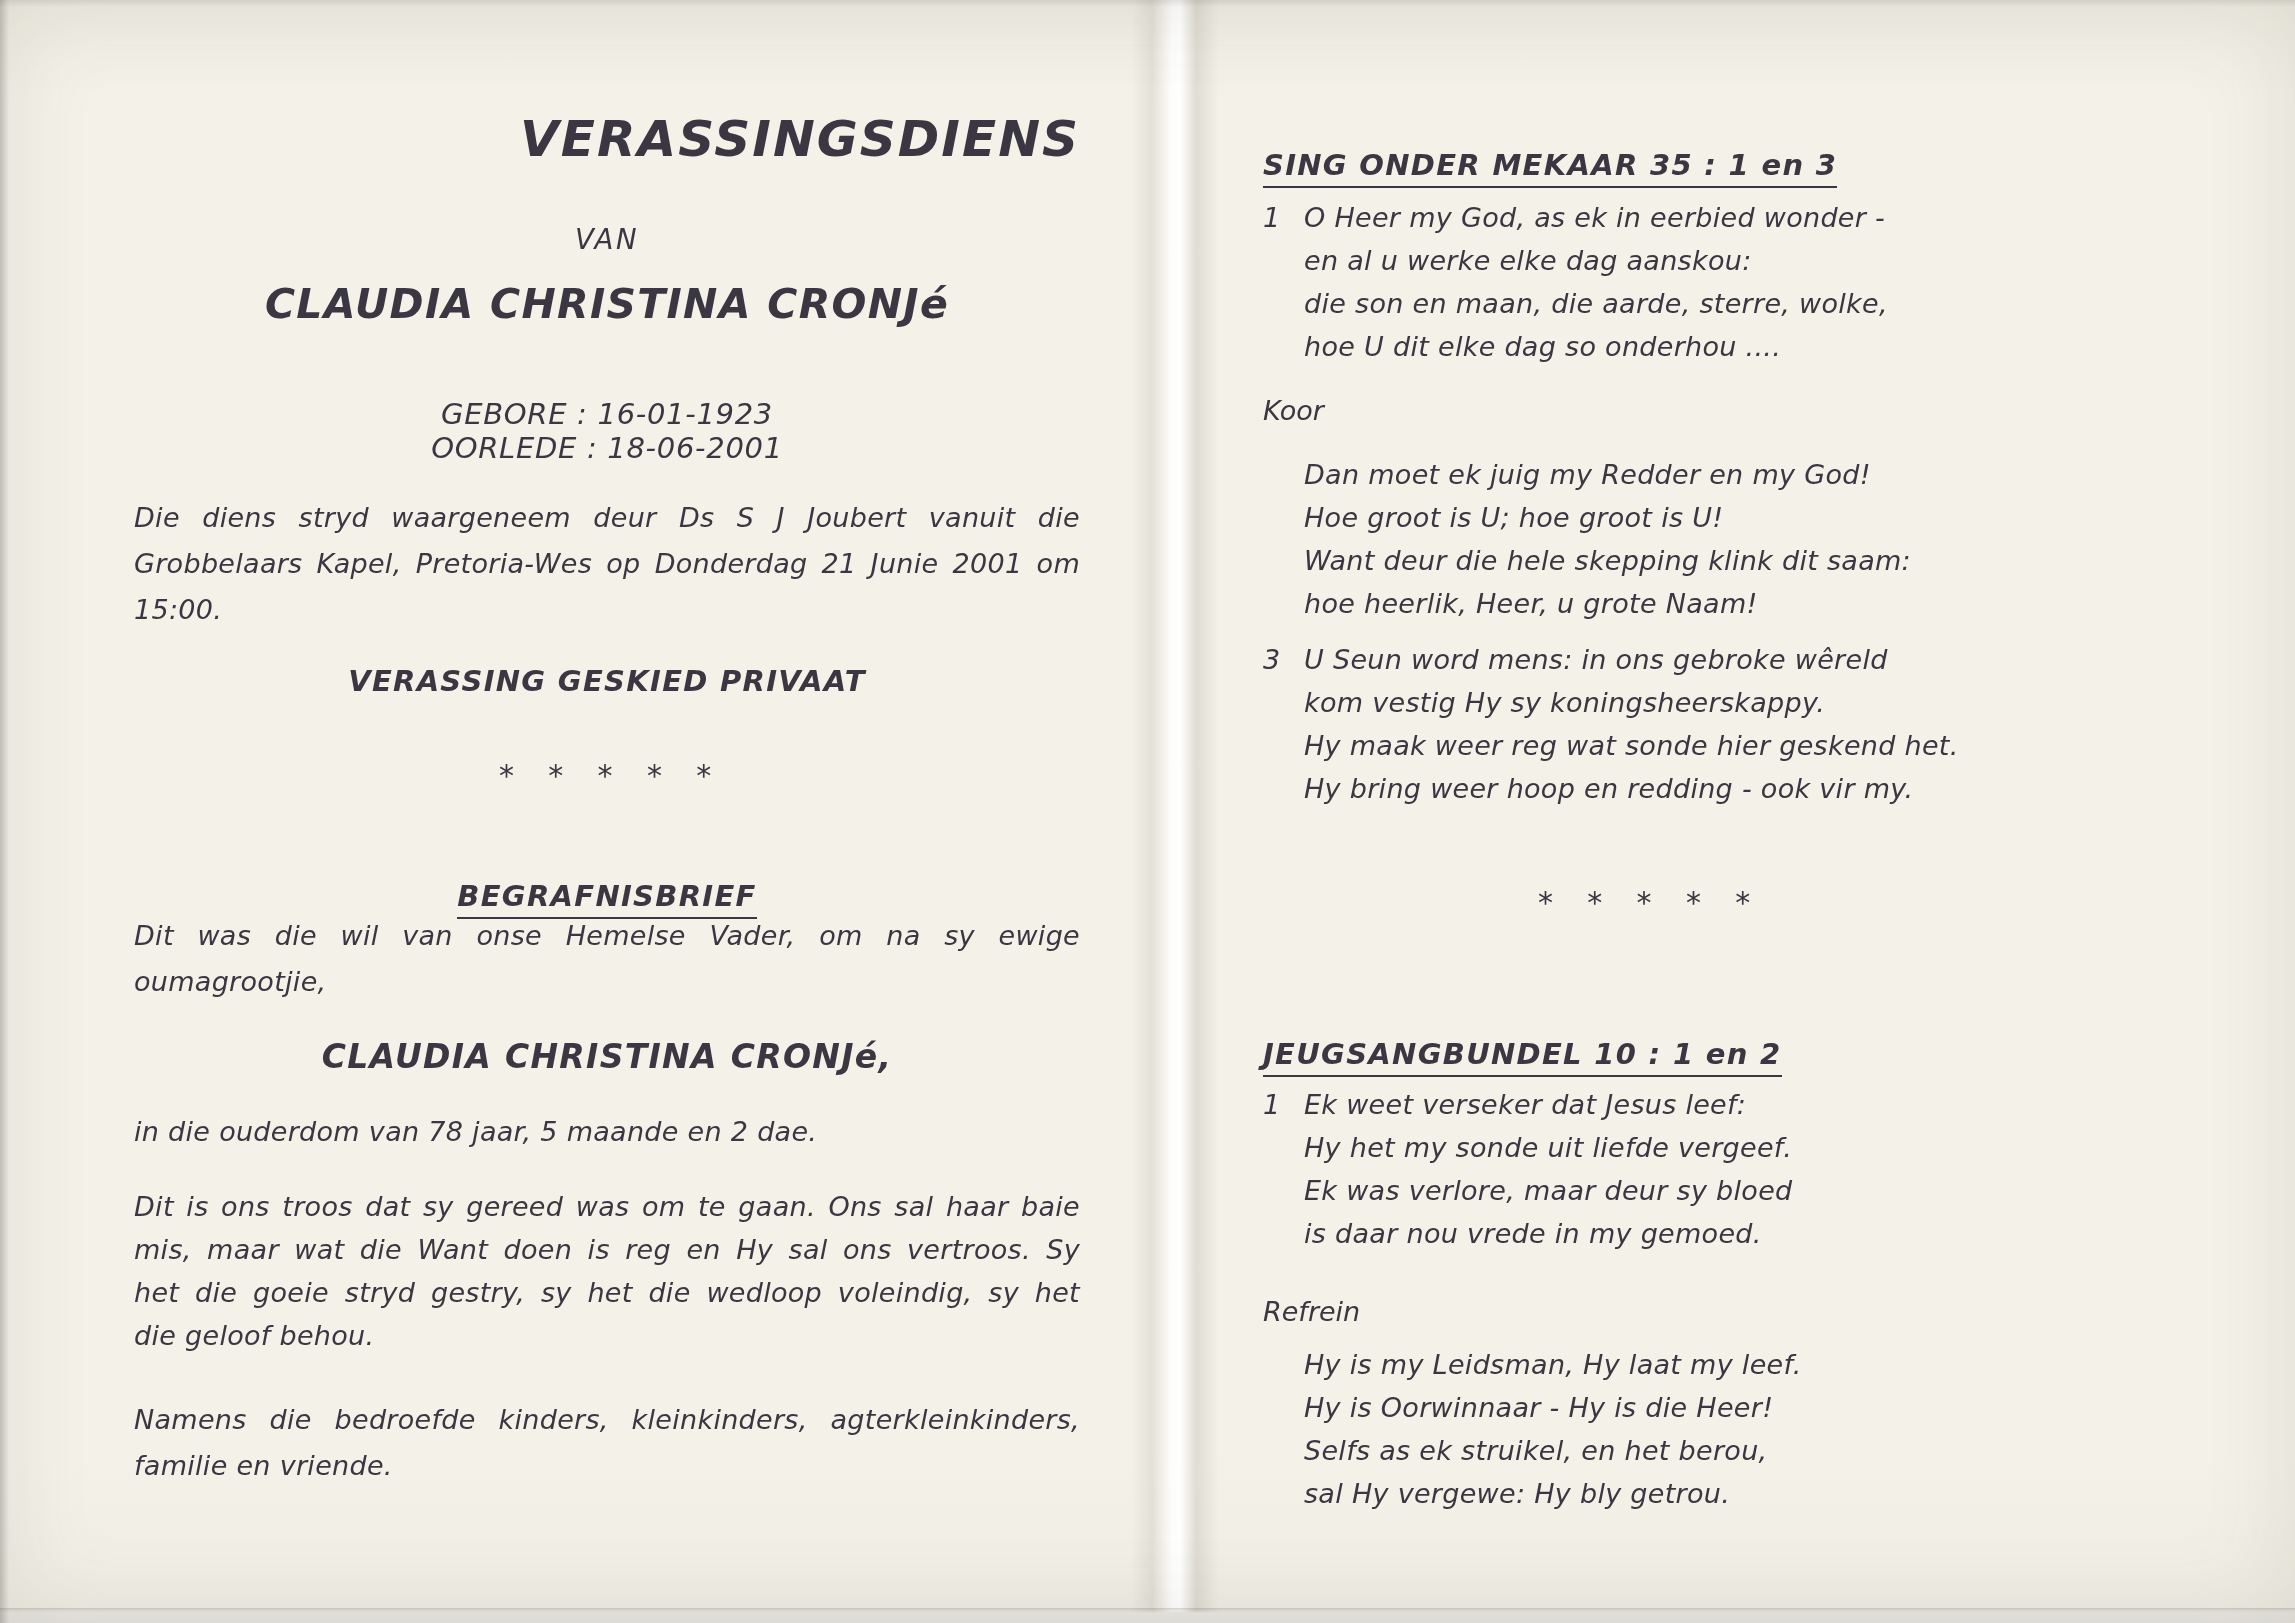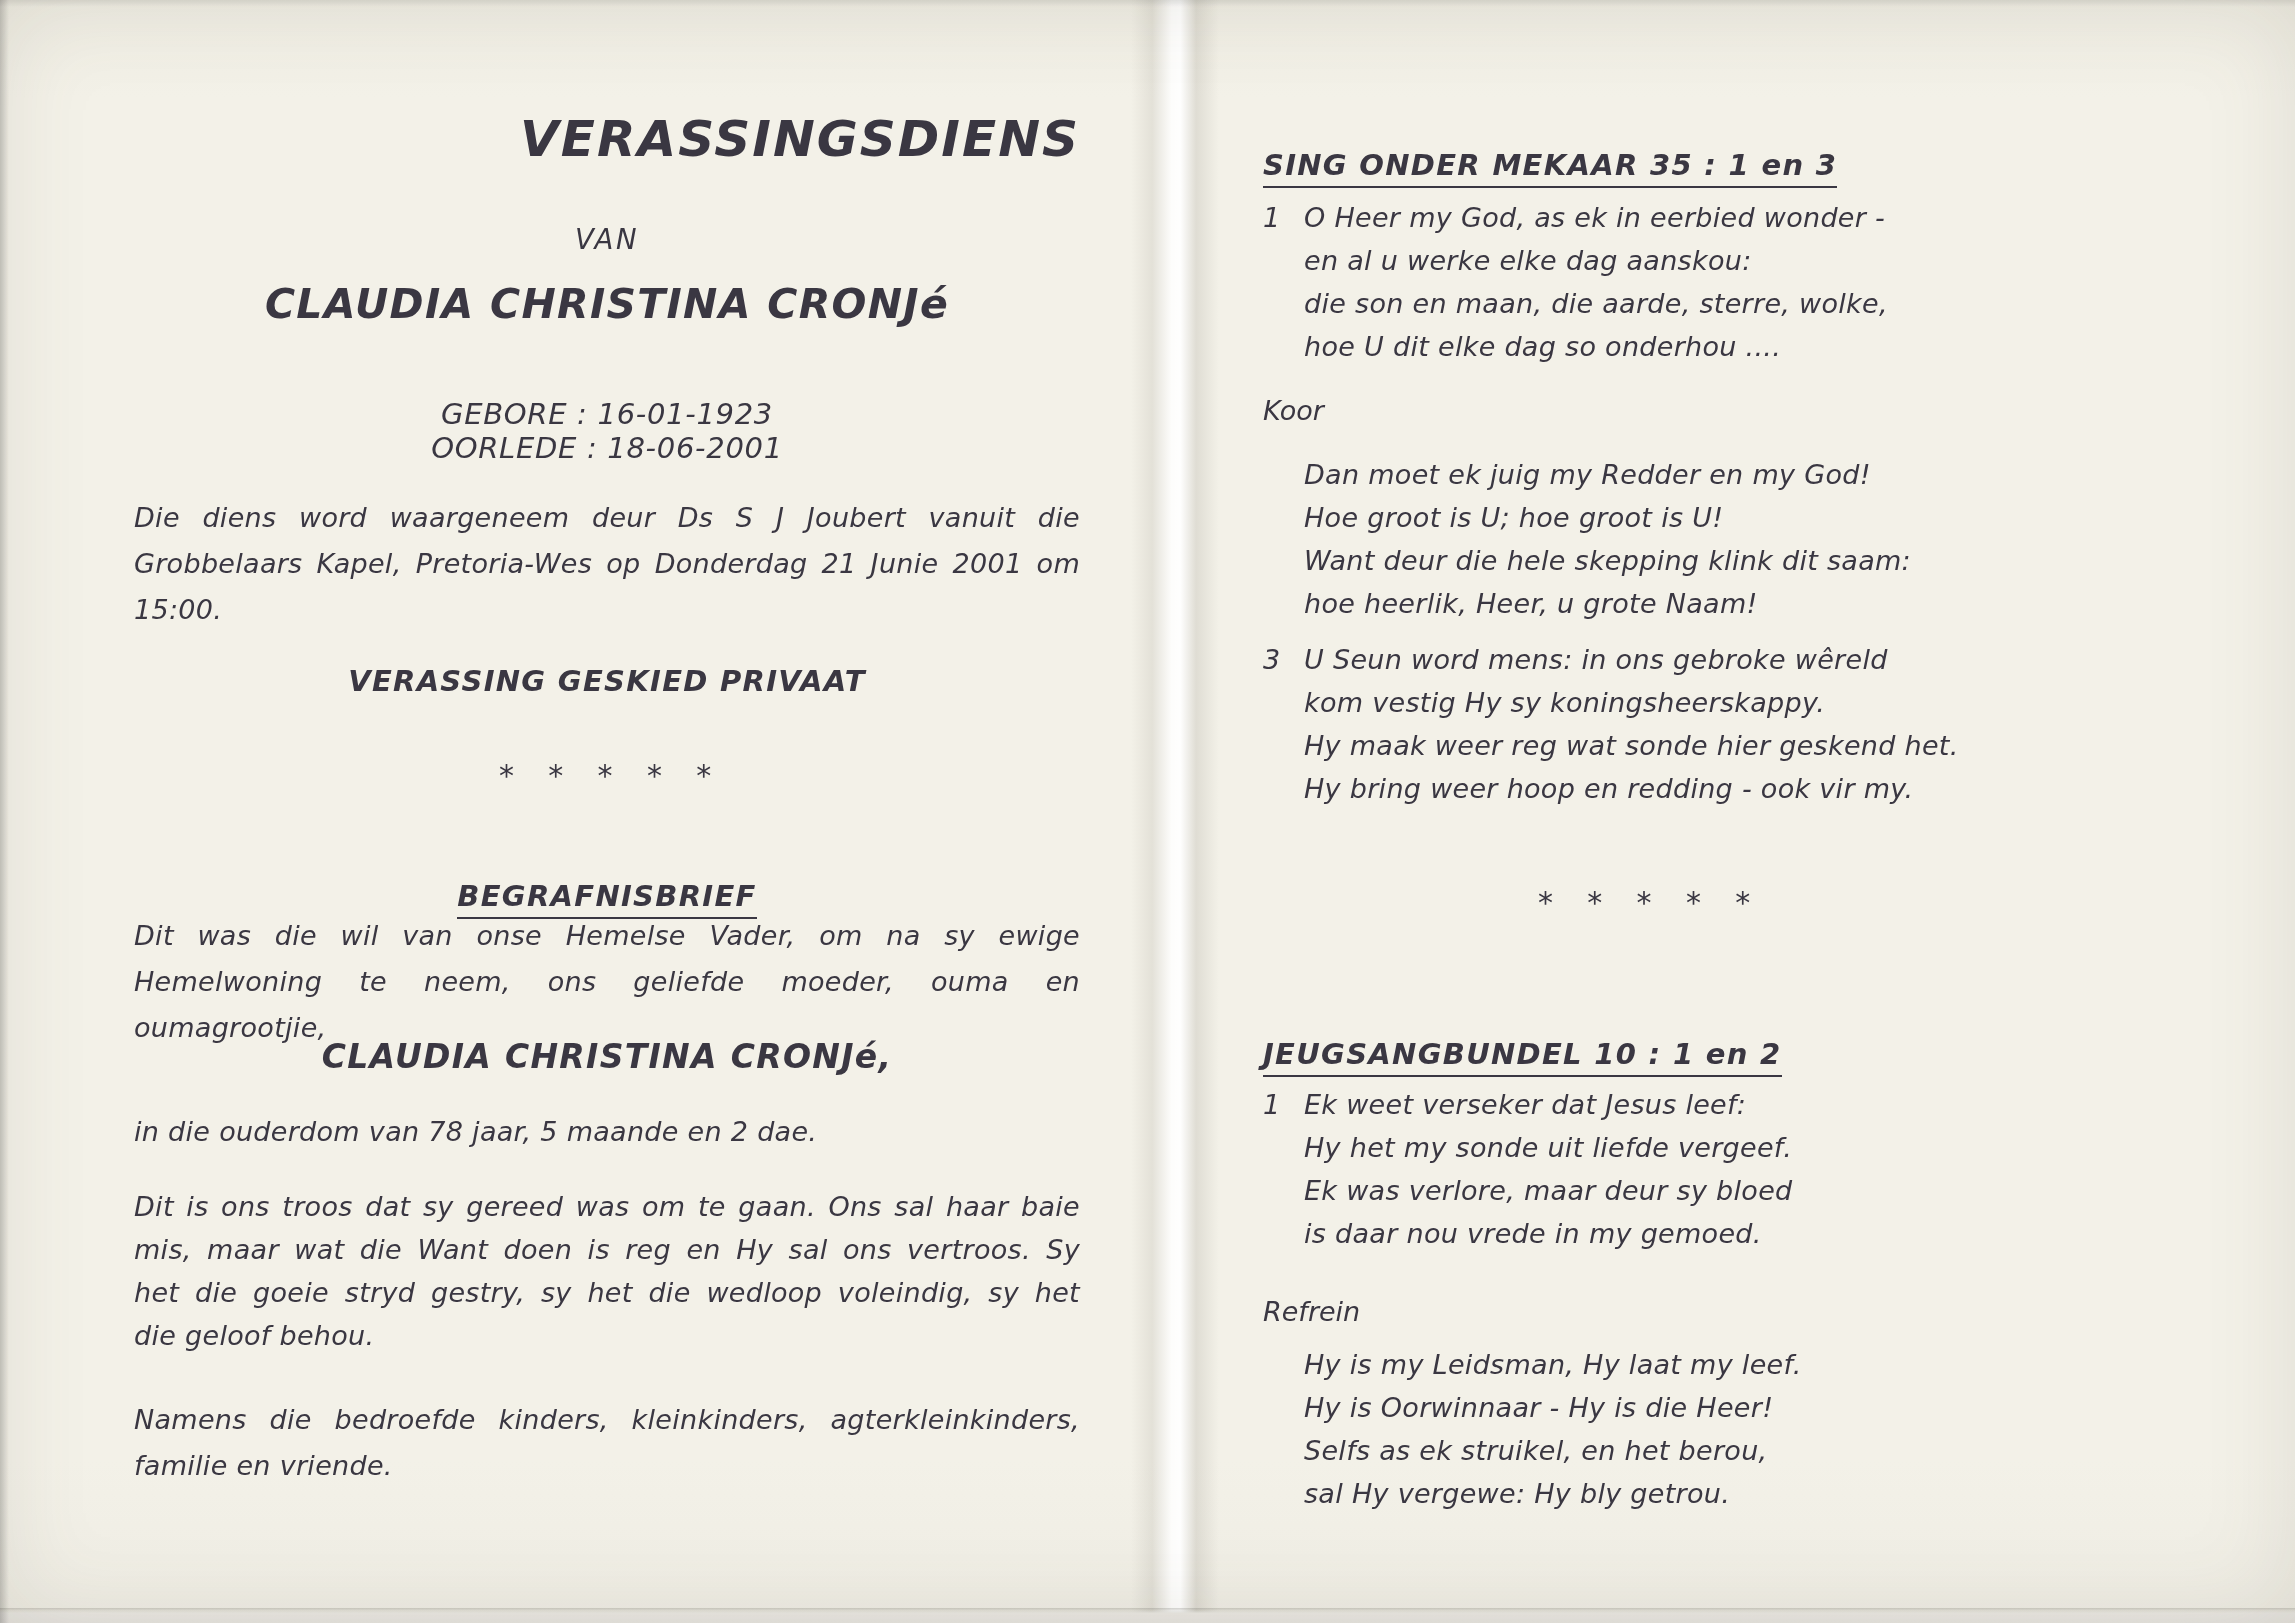--- a/index.html
+++ b/index.html
@@ -65,37 +65,36 @@
   <div class="block lp center title b" style="top:110px">VERASSINGSDIENS</div>
 
   <div class="block lp center van" style="top:223px">VAN</div>
 
   <div class="block lp center name b" style="top:280px">CLAUDIA CHRISTINA CRONJé</div>
 
   <div class="block lp center dates" style="top:397px">GEBORE : 16-01-1923</div>
   <div class="block lp center dates" style="top:431px">OORLEDE : 18-06-2001</div>
 
   <div class="block lp body-text" style="top:495px">
-    <div class="jline">Die diens word waargeneem deur Ds S J Joubert vanuit die</div>
+    <div class="jline">Die diens stryd waargeneem deur Ds S J Joubert vanuit die</div>
     <div class="jline">Grobbelaars Kapel, Pretoria-Wes op Donderdag 21 Junie 2001 om</div>
     <div class="jline last">15:00.</div>
   </div>
 
   <div class="block lp center heading b" style="top:623px">VERASSING GESKIED PRIVAAT</div>
 
 
   <div class="block lp center stars" style="top:758px">* * * * *</div>
 
   <div class="block lp center heading" style="top:838px">
     <span class="b u-line2">BEGRAFNISBRIEF</span>
   </div>
 
   <div class="block lp body-text" style="top:913px">
     <div class="jline">Dit was die wil van onse Hemelse Vader, om na sy ewige</div>
-    <div class="jline">Hemelwoning te neem, ons geliefde moeder, ouma en</div>
     <div class="jline last">oumagrootjie,</div>
   </div>
 
   <div class="block lp center name2 b" style="top:1037px">CLAUDIA CHRISTINA CRONJé,</div>
 
   <div class="block lp body-text" style="top:1109px">in die ouderdom van 78 jaar, 5 maande en 2 dae.</div>
 
   <div class="block lp body-text" style="top:1185px;line-height:43px">
     <div class="jline">Dit is ons troos dat sy gereed was om te gaan.  Ons sal haar baie</div>
     <div class="jline">mis, maar wat die Want doen is reg en Hy sal ons vertroos.  Sy</div>

